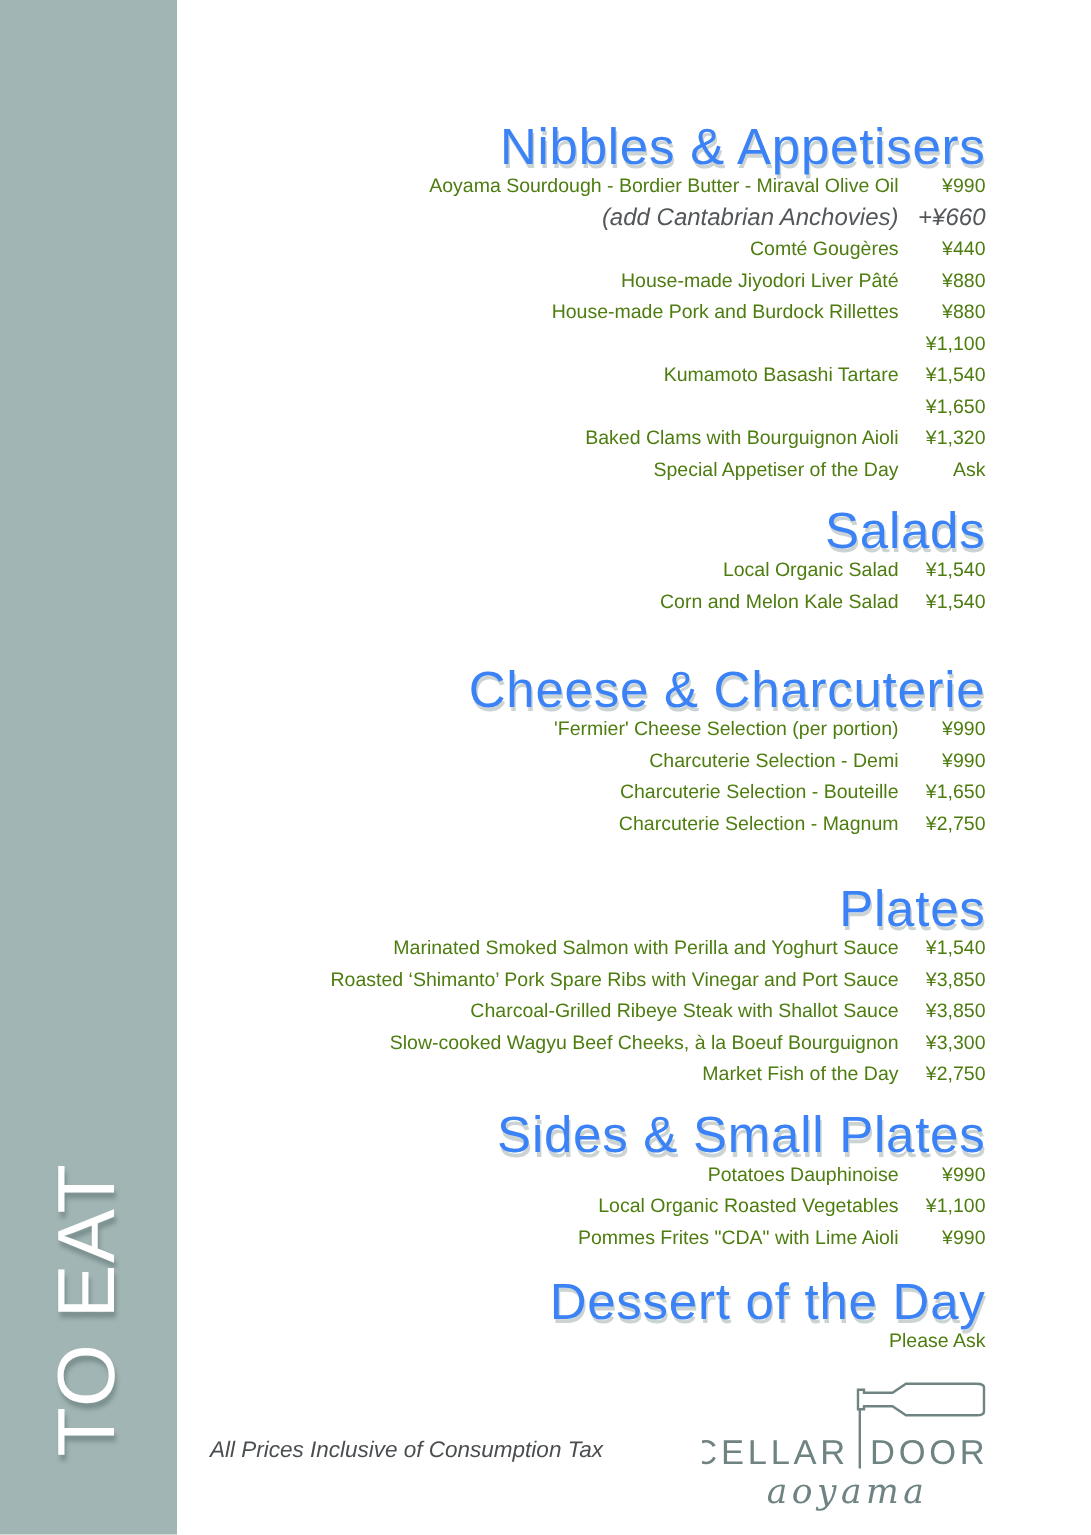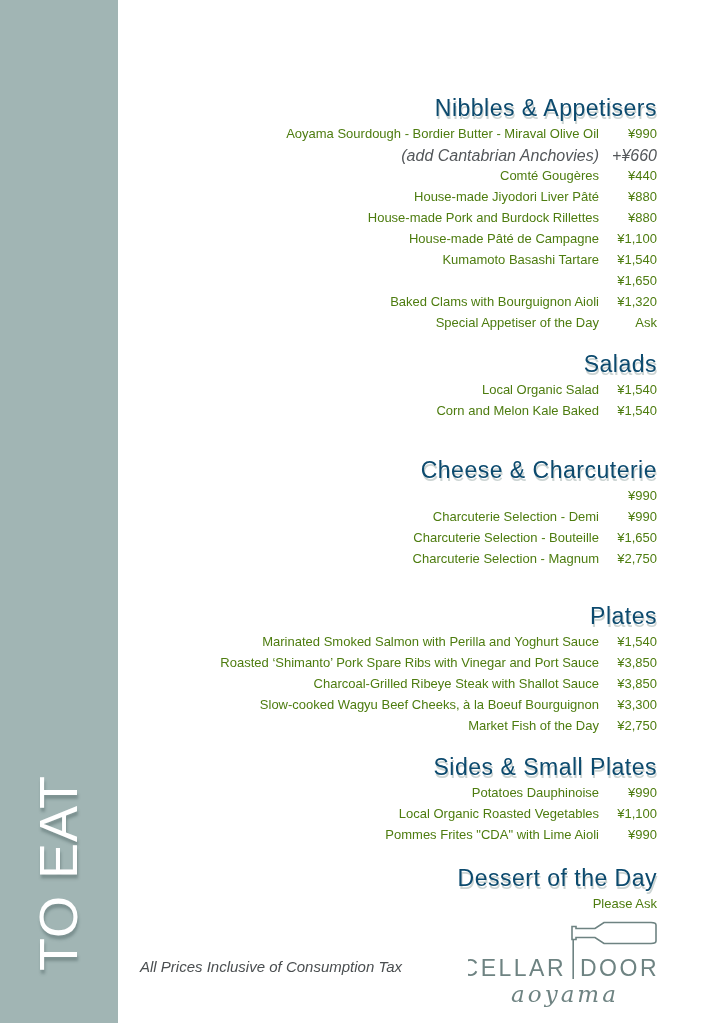--- a/index.html
+++ b/index.html
@@ -30,26 +30,26 @@
     text-shadow:-4px 1px 3px rgba(75,98,97,0.45);
     white-space:nowrap;
   }
 
   
   .content{
     position:absolute;left:138px;right:70px;top:80px;
   }
   .menu-section{text-align:right;}
   .section-title{
-    margin:14px 0 4px 0;
-    font-size:23px;
+    margin:4px 0 4px 0;
+    font-size:34px;
     font-weight:400;
     letter-spacing:0.5px;
     line-height:28px;
-    color:#0c4a6e;
+    color:#3b82f6;
     text-shadow:1px 3px 0px #ccd4d3;
   }
   .sec-1{margin-top:14px;}
   .sec-2{margin-top:32px;}
   .sec-3{margin-top:30px;}
   .sec-4{margin-top:14px;}
   .sec-5{margin-top:16px;}
   .row{
     display:flex;justify-content:flex-end;align-items:baseline;
     height:21px;
@@ -107,21 +107,20 @@
     <span class="item-name">House-made Jiyodori Liver Pâté</span>
     <span class="item-price">¥880</span>
   </div>
 
   <div class="row">
     <span class="item-name">House-made Pork and Burdock Rillettes</span>
     <span class="item-price">¥880</span>
   </div>
 
   <div class="row">
-    <span class="item-name">House-made Pâté de Campagne</span>
     <span class="item-price">¥1,100</span>
   </div>
 
   <div class="row">
     <span class="item-name">Kumamoto Basashi Tartare</span>
     <span class="item-price">¥1,540</span>
   </div>
 
   <div class="row">
     <span class="item-price">¥1,650</span>
@@ -141,30 +140,31 @@
 
   <section class="menu-section sec-1">
     <h2 class="section-title">Salads</h2>
     <div class="rows">
   <div class="row">
     <span class="item-name">Local Organic Salad</span>
     <span class="item-price">¥1,540</span>
   </div>
 
   <div class="row">
-    <span class="item-name">Corn and Melon Kale Baked</span>
+    <span class="item-name">Corn and Melon Kale Salad</span>
     <span class="item-price">¥1,540</span>
   </div>
 </div>
   </section>
 
   <section class="menu-section sec-2">
     <h2 class="section-title">Cheese &amp; Charcuterie</h2>
     <div class="rows">
   <div class="row">
+    <span class="item-name">'Fermier' Cheese Selection (per portion)</span>
     <span class="item-price">¥990</span>
   </div>
 
   <div class="row">
     <span class="item-name">Charcuterie Selection - Demi</span>
     <span class="item-price">¥990</span>
   </div>
 
   <div class="row">
     <span class="item-name">Charcuterie Selection - Bouteille</span>

